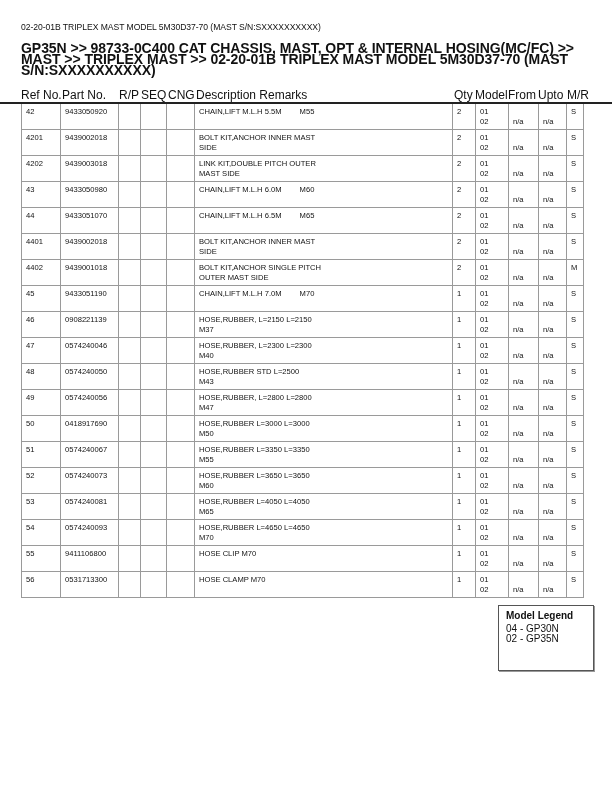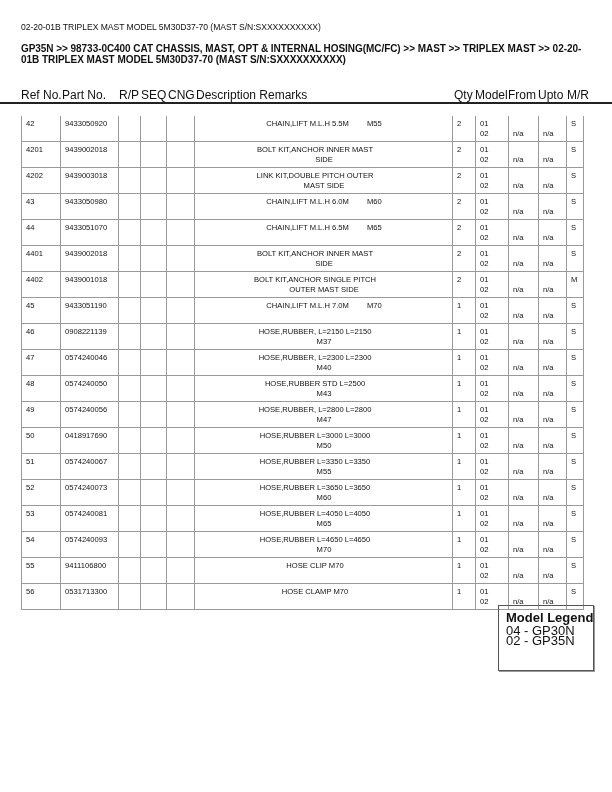--- a/index.html
+++ b/index.html
@@ -6,48 +6,47 @@
     body {
       width: 612px; height: 792px; position: relative; overflow: hidden;
       font-family: "Liberation Sans", sans-serif; color: #111;
     }
     .title {
       position: absolute; left: 21px; top: 22px;
       font-size: 8.6px; font-weight: normal; letter-spacing: -0.05px;
     }
     .breadcrumb {
       position: absolute; left: 21px; top: 43px; width: 570px;
-      font-size: 10px; font-weight: bold; line-height: 11px; letter-spacing: -0.05px;
+      font-size: 14px; font-weight: bold; line-height: 11px; letter-spacing: -0.05px;
     }
     .hdr {
       position: absolute; top: 88px; font-size: 12px; font-weight: normal; white-space: nowrap;
     }
     .hdr-line {
       position: absolute; left: 0; top: 102px; width: 612px; height: 0;
       border-top: 2px solid #222;
     }
     table.parts {
       position: absolute; left: 21px; top: 104px;
       border-collapse: collapse; table-layout: fixed;
       font-size: 7.6px;
-      margin-top: 12px;
     }
     table.parts td {
       border: 1px solid #9a9a9a; vertical-align: top; padding: 3px 3px 0 4px;
       height: 22px; line-height: 9.5px; overflow: hidden;
     }
     table.parts tr:first-child td { border-top: none; }
-    .desc-line { white-space: nowrap; text-align: center; }
+    .desc-line { white-space: nowrap; }
     .desc-tail { padding-left: 18px; }
     .model-cell div { line-height: 9.5px; }
     .na { display: block; padding-top: 9.5px; }
     .legend {
       position: absolute; left: 498px; top: 605px; width: 70px; height: 40px;
       border: 1px solid #555; box-shadow: 1px 1px 0 #999;
-      font-size: 13px; padding: 12px; text-align: right;
+      font-size: 10px; padding: 12px; text-align: right;
     }
     .legend-title { position: absolute; left: 7px; top: 4px; font-weight: bold; white-space: nowrap; }
     .legend-item { position: absolute; left: 7px; white-space: nowrap; }
   </style>
 </head>
 <body>
 
 <div class="title">02-20-01B TRIPLEX MAST MODEL 5M30D37-70 (MAST S/N:SXXXXXXXXXX)</div>
 <div class="breadcrumb">GP35N &gt;&gt; 98733-0C400 CAT CHASSIS, MAST, OPT &amp; INTERNAL HOSING(MC/FC) &gt;&gt; MAST &gt;&gt; TRIPLEX MAST &gt;&gt; 02-20-01B TRIPLEX MAST MODEL 5M30D37-70 (MAST S/N:SXXXXXXXXXX)</div>
 

